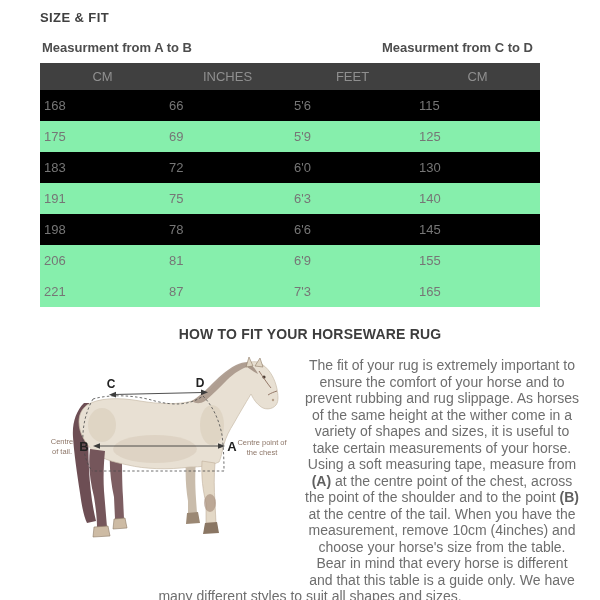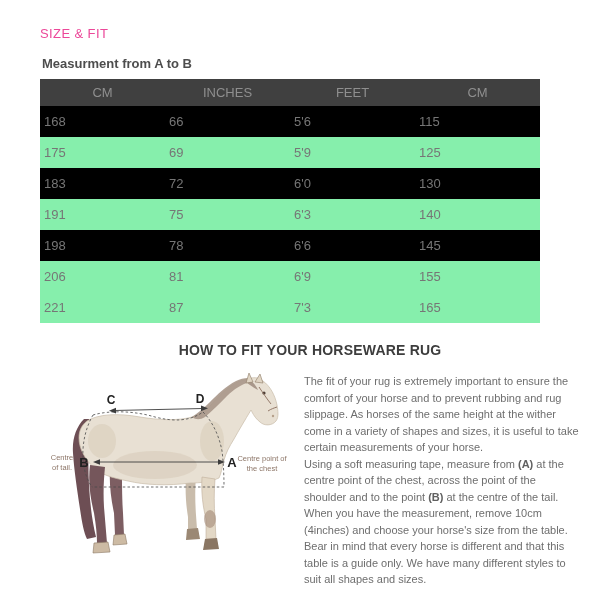--- a/index.html
+++ b/index.html
@@ -6,22 +6,22 @@
   .page {
     position:relative;
     width:600px; height:600px;
     box-sizing:border-box;
     padding:10px 20px 0 40px;
     background:#ffffff;
     font-family:"Liberation Sans", sans-serif;
     overflow:hidden;
   }
   .page-title {
-    font-size:13px; font-weight:400; color:#ec4899;
-    letter-spacing:.4px; margin:16px 0 15px 0;
+    font-size:13px; font-weight:700; color:#404040;
+    letter-spacing:.4px; margin:0 0 15px 0;
   }
   .table-captions {
     width:500px; display:flex; justify-content:space-between;
     box-sizing:border-box; padding:0 7px 8px 2px;
     font-size:13px; font-weight:700; color:#4d4d4d;
   }
   table.size-table {
     width:500px; border-collapse:collapse; table-layout:fixed;
     font-size:13px;
   }
@@ -37,35 +37,36 @@
   .fit-heading {
     font-size:14px; font-weight:700; color:#3d3d3d;
     text-align:center; letter-spacing:.2px;
     margin:19px 0 15px 0;
   }
   .fit-body { width:540px; }
   .horse-figure {
     float:left; width:256px; height:218px; margin:0 8px 0 0;
   }
   .fit-paragraphs p {
-    margin:0; font-size:11px; line-height:16.5px; color:#6e6e6e;
+    margin:0; font-size:14px; line-height:16.5px; color:#6e6e6e;text-align:center;
   }
   .fit-paragraphs strong { font-weight:700; color:#606060; }
   .diagram-label { font-weight:700; fill:#222222; }
   .diagram-caption { fill:#8d7668; }
 </style>
 </head>
 <body>
 
 <div class="page">
 
   <div class="page-title">SIZE &amp; FIT</div>
 
   <div class="table-captions">
     <span>Measurment from A to B</span>
+    <span>Measurment from C to D</span>
   </div>
 
   <table class="size-table">
     <thead>
       <tr>
           <th>CM</th>
           <th>INCHES</th>
           <th>FEET</th>
           <th>CM</th>
         </tr>

